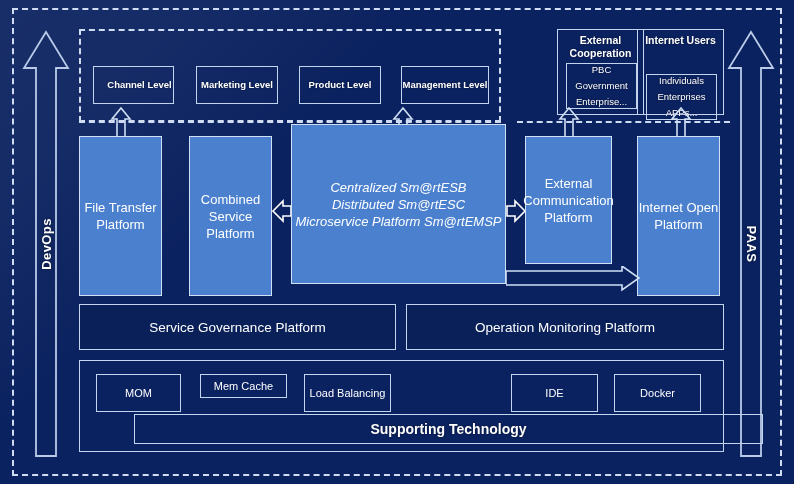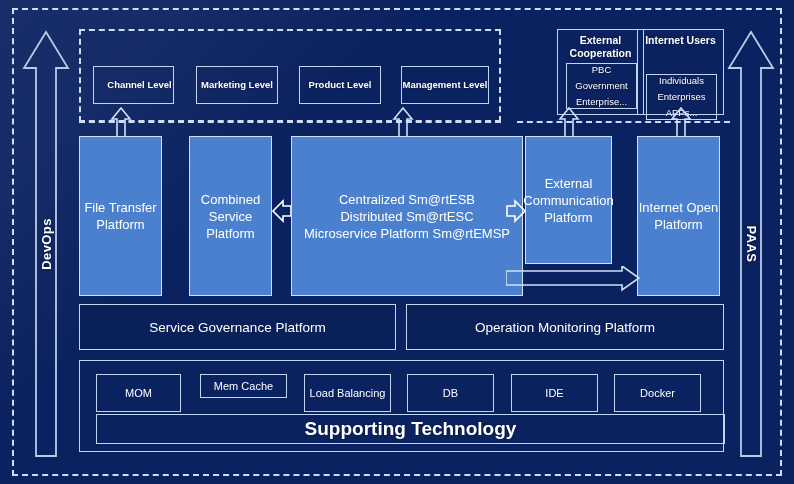--- a/index.html
+++ b/index.html
@@ -83,24 +83,25 @@
     font-size: 13px;
     font-weight: normal;
     line-height: 17px;
   }
   .lbl-gov {
     font-size: 13.5px;
     font-weight: normal;
     line-height: 17px;
   }
   .lbl-support {
-    font-size: 19px;
+    font-size: 14px;
     font-weight: bold;
     line-height: 18px;
     text-shadow: 0 0 2px rgba(0,0,0,0.5);
+    margin-left: 38px;
   }
   .lbl-head {
     font-size: 10.5px;
     font-weight: bold;
     line-height: 13px;
     text-shadow: 0 0 2px rgba(0,0,0,0.5);
   }
 
   
   .up-arrow { position: absolute; }
@@ -192,21 +193,21 @@
   <div class="box box-light lbl-plat" style="left:189px;top:136px;width:83px;height:160px;">
     <span style="white-space:pre-line;">Combined Service Platform</span>
   </div>
 
   <div class="h-arrow" style="left:272px;top:198px;">
     <svg width="20" height="26" viewBox="0 0 20 26">
       <polygon points="1,13 11,3 11,8 19,8 19,18 11,18 11,23" fill="none" stroke="#ffffff" stroke-width="1.6"></polygon>
     </svg>
   </div>
 
-  <div class="box box-light lbl-plat" style="left:291px;top:136px;width:232px;height:160px;">
+  <div class="box box-light lbl-plat" style="left:291px;top:124px;width:215px;height:160px;font-style:italic;">
     <span style="white-space:pre-line;">Centralized Sm@rtESB
 Distributed Sm@rtESC
 Microservice Platform Sm@rtEMSP</span>
   </div>
 
   <div class="h-arrow" style="left:506px;top:198px;">
     <svg width="20" height="26" viewBox="0 0 20 26">
       <polygon points="19,13 9,3 9,8 1,8 1,18 9,18 9,23" fill="none" stroke="#ffffff" stroke-width="1.6"></polygon>
     </svg>
   </div>
@@ -236,23 +237,20 @@
 
   <div class="box box-plain lbl-med" style="left:96px;top:374px;width:85px;height:38px;">
     <span>MOM</span>
   </div>
   <div class="box box-plain lbl-med" style="left:200px;top:374px;width:87px;height:24px;">
     <span>Mem Cache</span>
   </div>
   <div class="box box-plain lbl-med" style="left:304px;top:374px;width:87px;height:38px;">
     <span>Load Balancing</span>
   </div>
-  <div class="box box-plain lbl-med" style="left:407px;top:374px;width:87px;height:38px;">
-    <span>DB</span>
-  </div>
   <div class="box box-plain lbl-med" style="left:511px;top:374px;width:87px;height:38px;">
     <span>IDE</span>
   </div>
   <div class="box box-plain lbl-med" style="left:614px;top:374px;width:87px;height:38px;">
     <span>Docker</span>
   </div>
 
   <div class="box box-plain lbl-support" style="left:96px;top:414px;width:629px;height:30px;">
     <span>Supporting Technology</span>
   </div>

